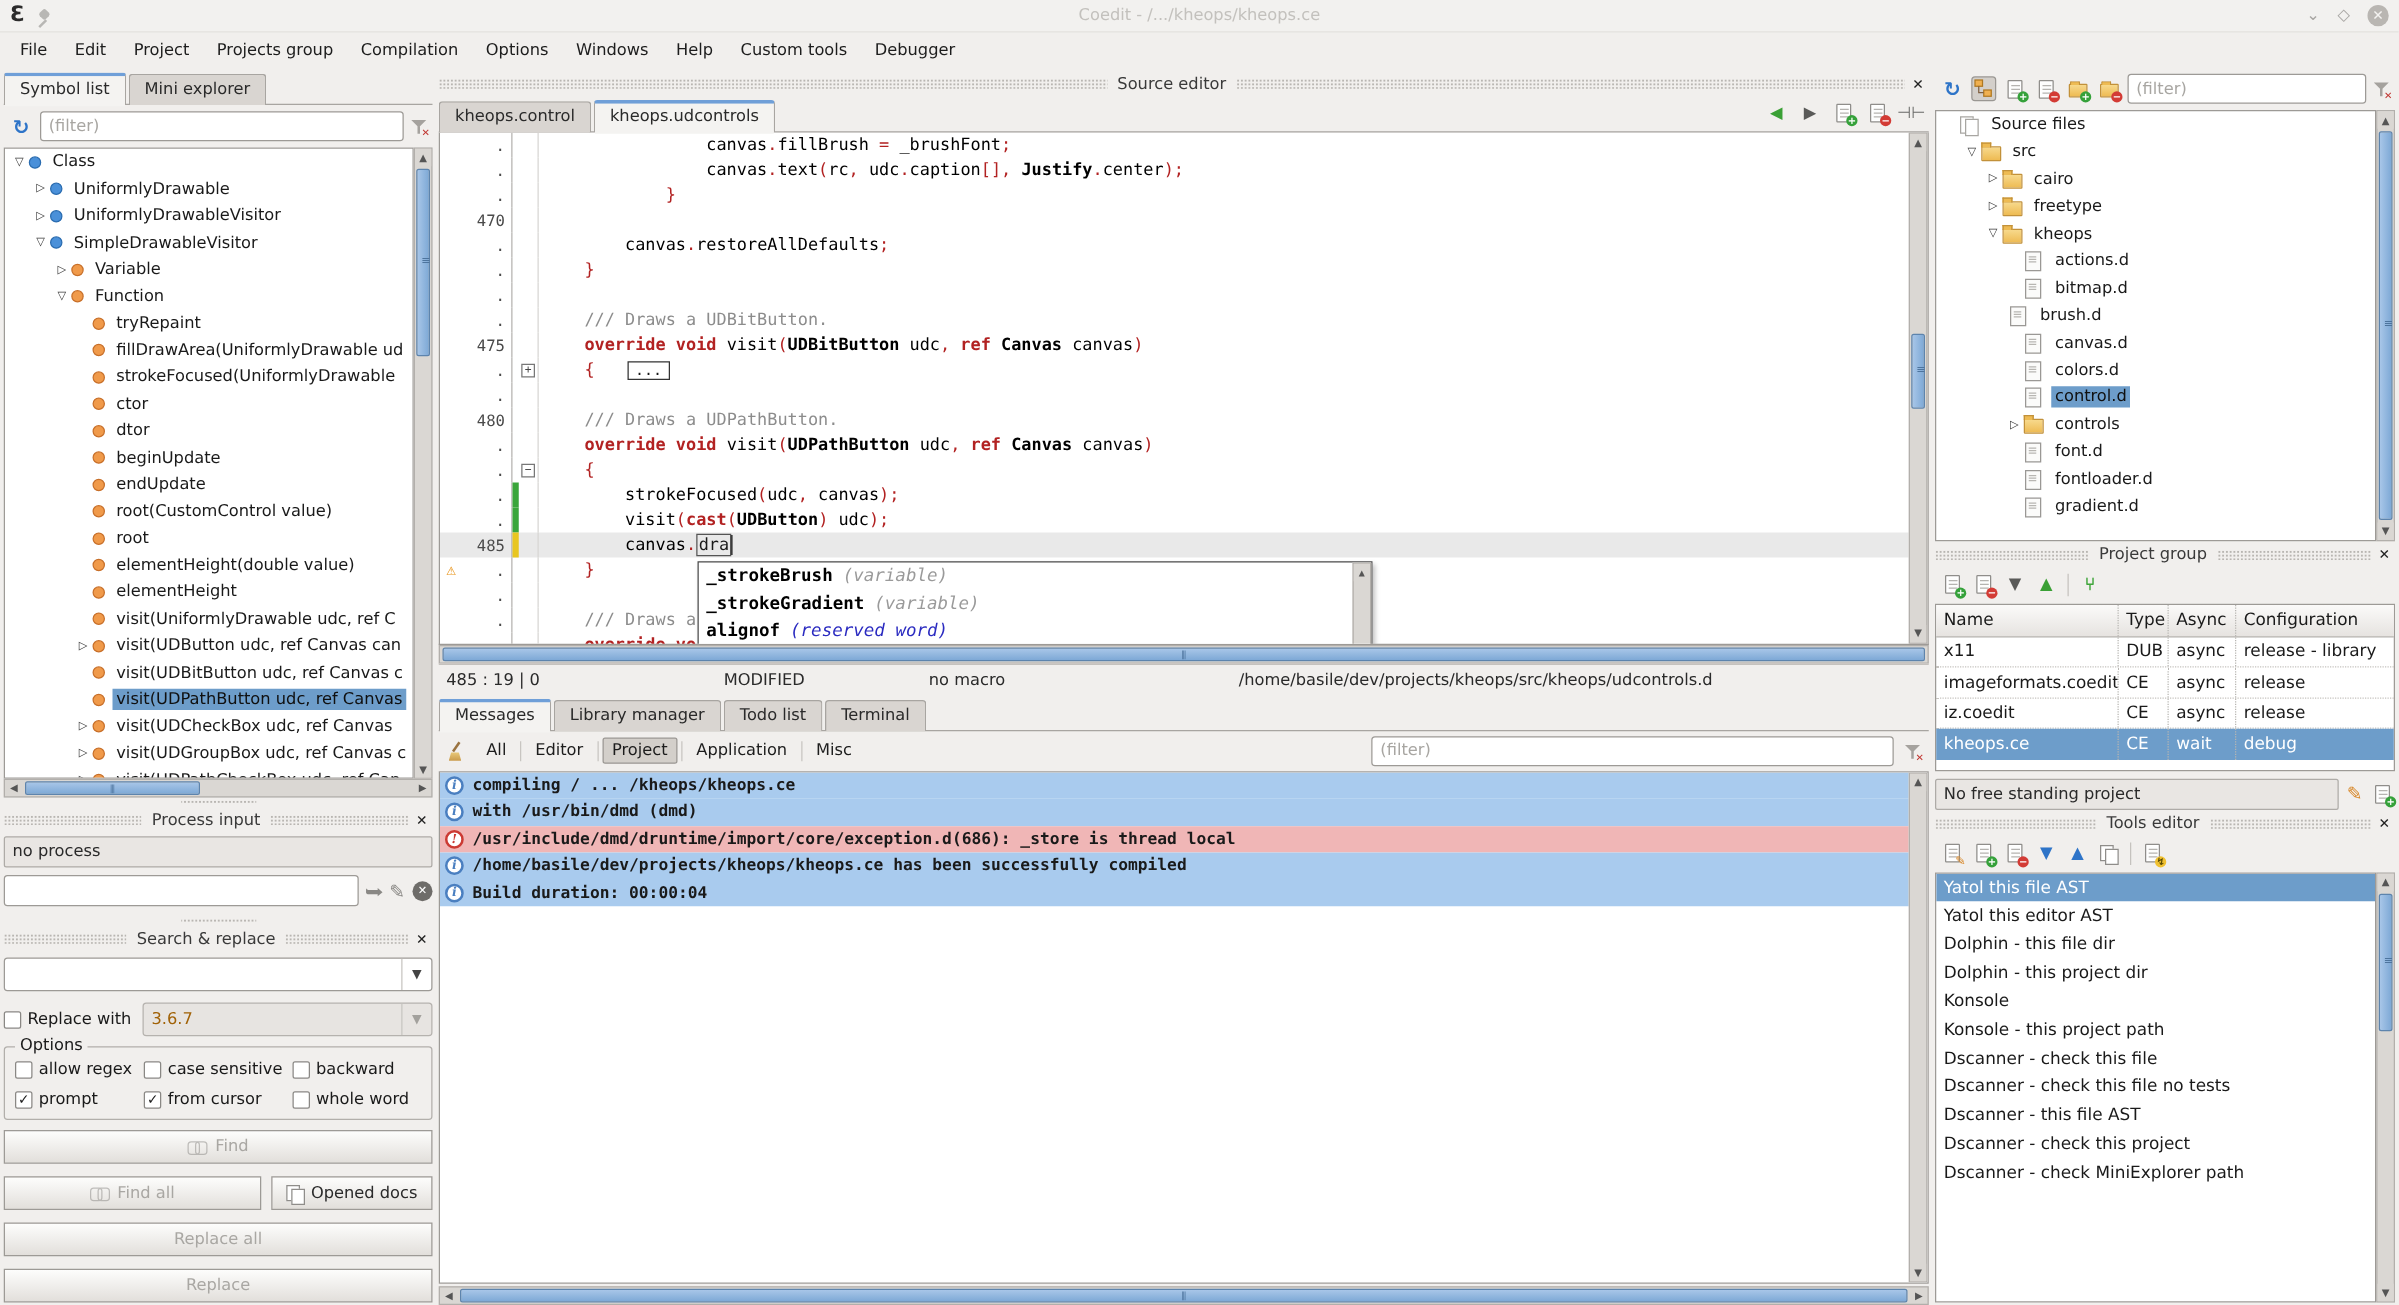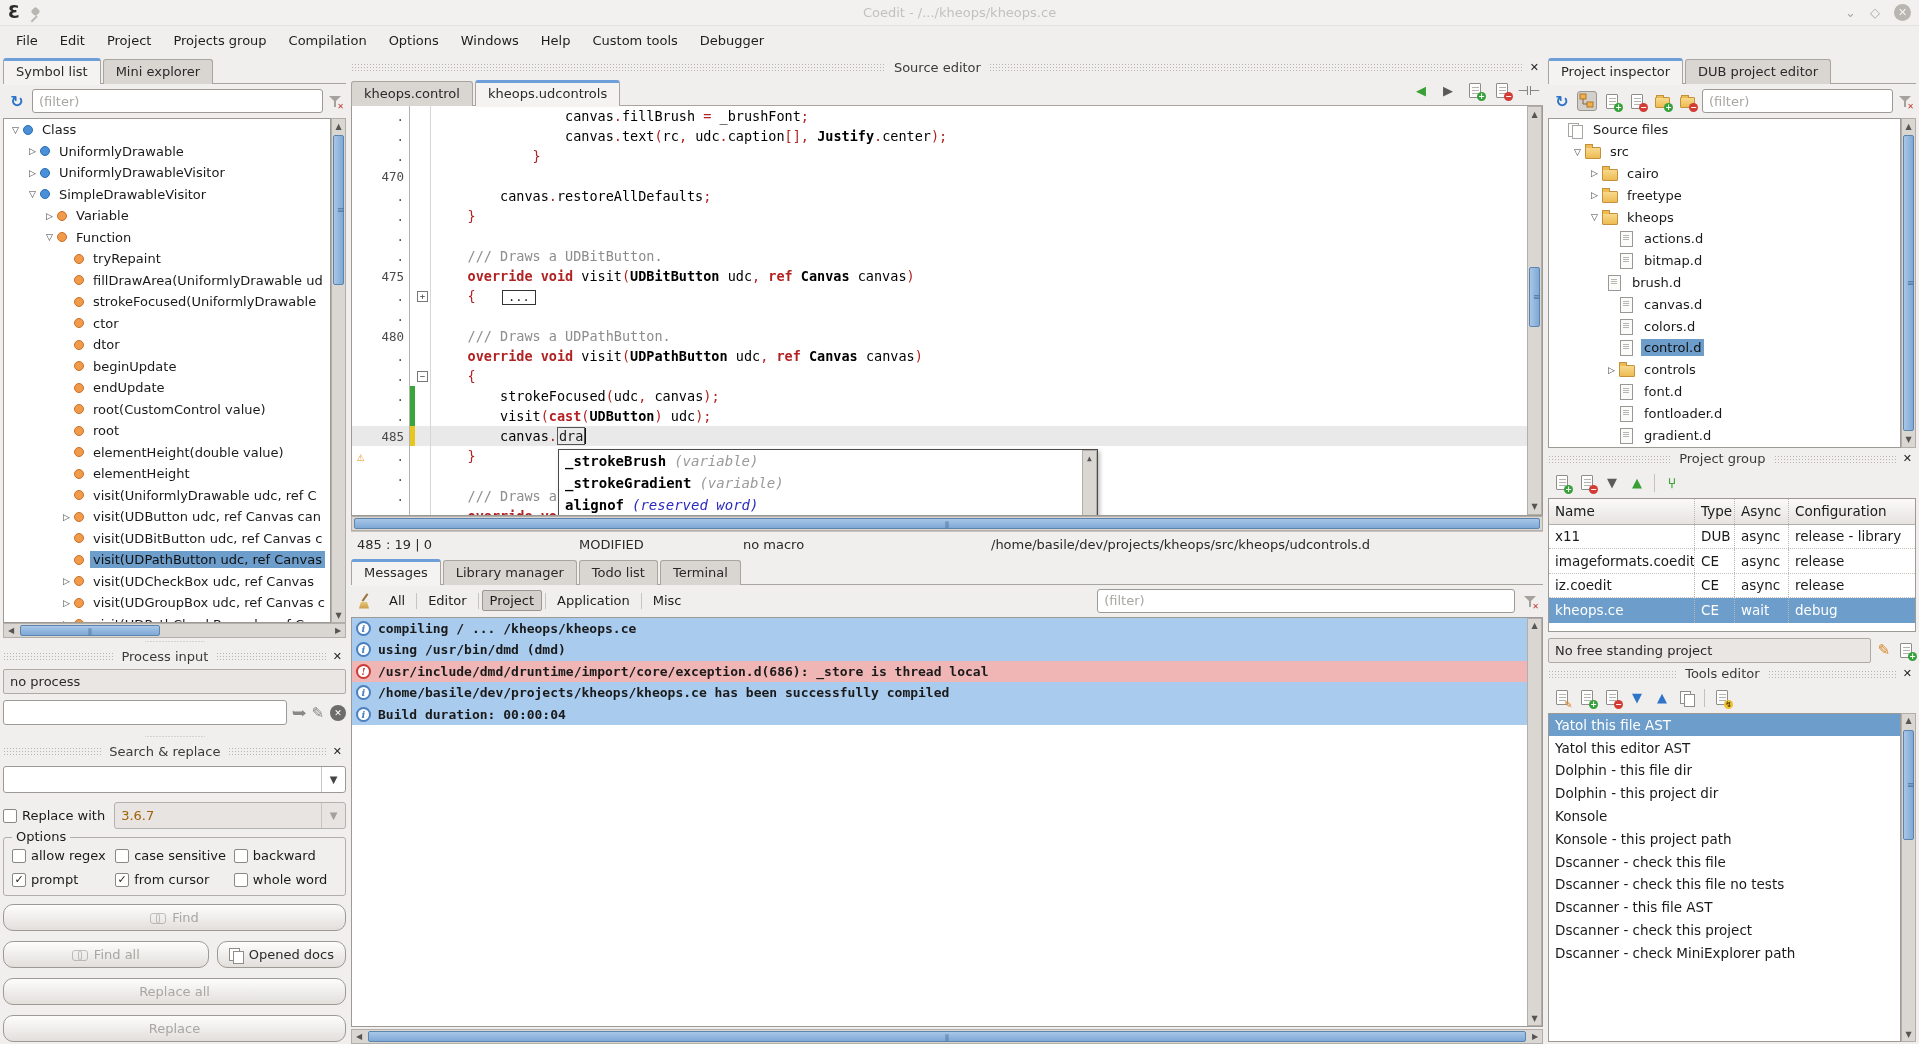--- a/index.html
+++ b/index.html
@@ -95,21 +95,21 @@
 .combo { display:flex; height:27px; border:1px solid #9d9a96; border-radius:3px; background:#fff; align-items:center; }
 .combo input { flex:1; border:none; outline:none; background:transparent; padding:0 6px; font-size:13px; color:#444; font-family:"DejaVu Sans",sans-serif; }
 .combo .cbtn { width:24px; height:100%; display:flex; align-items:center; justify-content:center; color:#444; font-size:10px; border-left:1px solid #c8c5c1; }
 .combo.disabled { background:#e7e4e1; border-color:#b5b2ae; }
 .combo.disabled input { color:#a16207; }
 .combo.disabled .cbtn { color:#a3a19d; }
 .ckrow { display:flex; align-items:center; gap:5px; }
 .ckbox { width:14px; height:14px; background:#fff; border:1px solid #8a8885; border-radius:2px; font-size:11px; line-height:12px; text-align:center; color:#1a1a1a; flex:none; }
 .fieldset { border:1px solid #b2afab; border-radius:3px; margin-top:8px; padding:6px 8px 8px 8px; position:relative; }
 .legend { position:absolute; top:-9px; left:8px; background:#f1efed; padding:0 4px; }
-.btn { height:27px; background:linear-gradient(#fdfdfc,#e2dfdb); border:1px solid #9d9a96; border-radius:10px; display:flex; align-items:center; justify-content:center; gap:6px; font-size:13px; color:#2a2a2a; }
+.btn { height:27px; background:linear-gradient(#fdfdfc,#e2dfdb); border:1px solid #9d9a96; border-radius:0; display:flex; align-items:center; justify-content:center; gap:6px; font-size:13px; color:#2a2a2a; }
 .btn.disabled { color:#a9a7a3; }
 .binoc { width:16px; height:10px; position:relative; opacity:.5; }
 .binoc::before,.binoc::after { content:""; position:absolute; top:0; width:8px; height:9px; border:1.5px solid #8a8885; border-radius:3px; }
 .binoc::before{ left:0; } .binoc::after{ right:0; }
 .copydocs { width:14px; height:14px; position:relative; }
 .copydocs::before { content:""; position:absolute; left:0; top:0; width:9px; height:11px; border:1px solid #8f8d8a; background:#fff; }
 .copydocs::after { content:""; position:absolute; left:4px; top:3px; width:9px; height:11px; border:1px solid #8f8d8a; background:#fff; }
 
 
 .edwrap { flex:1; display:flex; min-height:0; border:1px solid #9d9a96; border-top:none; background:#fff; }
@@ -683,21 +683,21 @@
           </span>
       </div>
       <div class="msglist">
         <div class="msgcol" id="msg-list">
             <div class="msgrow info">
               <span class="mic info">i</span>
               <span>compiling / ... /kheops/kheops.ce</span>
             </div>
             <div class="msgrow info">
               <span class="mic info">i</span>
-              <span>using /usr/bin/dmd (dmd)</span>
+              <span>with /usr/bin/dmd (dmd)</span>
             </div>
             <div class="msgrow error">
               <span class="mic error">!</span>
               <span>/usr/include/dmd/druntime/import/core/exception.d(686): _store is thread local</span>
             </div>
             <div class="msgrow info">
               <span class="mic info">i</span>
               <span>/home/basile/dev/projects/kheops/kheops.ce has been successfully compiled</span>
             </div>
             <div class="msgrow info">
@@ -711,24 +711,20 @@
         </div>
       </div>
       <div class="hscroll" style="margin-top:2px;">
         <div class="hthumb" style="left:16px;right:16px;"></div>
         <div class="hbtn" style="left:0;">◀</div>
         <div class="hbtn" style="right:0;">▶</div>
       </div>
     </div>
 
     <div class="col-right">
-      <div class="tabbar" id="right-tabs">
-          <span class="tab active">Project inspector</span>
-          <span class="tab">DUB project editor</span>
-        </div>
       <div class="toolbar">
         <span class="icn refresh">↻</span>
         <span class="icn pressed">
           <svg width="16" height="16" viewBox="0 0 16 16">
               <rect x="1" y="1" width="6" height="5" fill="#f0b050" stroke="#b07820"></rect>
               <rect x="8" y="9" width="6" height="5" fill="#f0b050" stroke="#b07820"></rect>
               <path d="M4 6 v5 h4" stroke="#806040" fill="none"></path>
             </svg>
         </span>
         <span class="icn">

